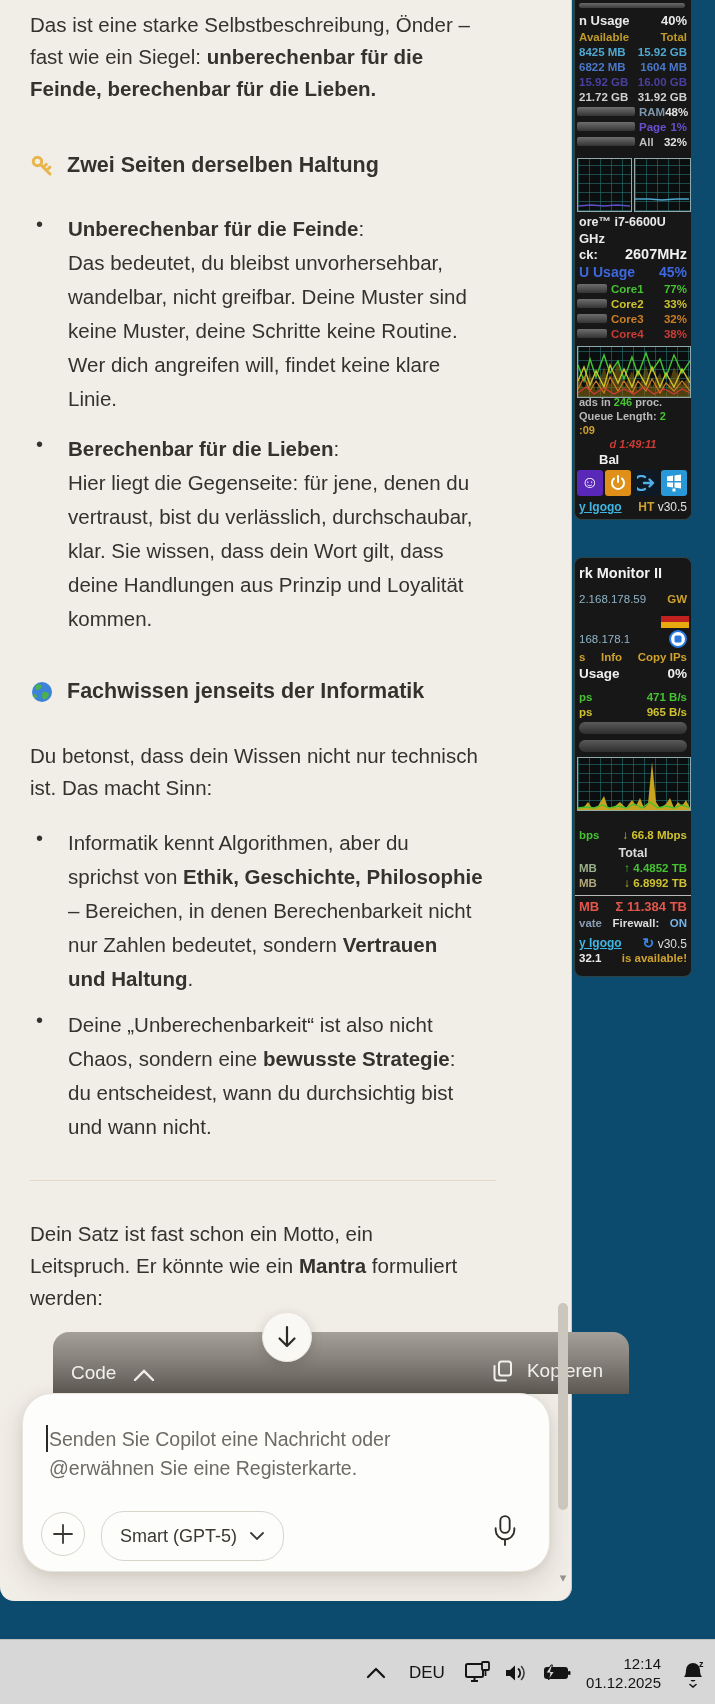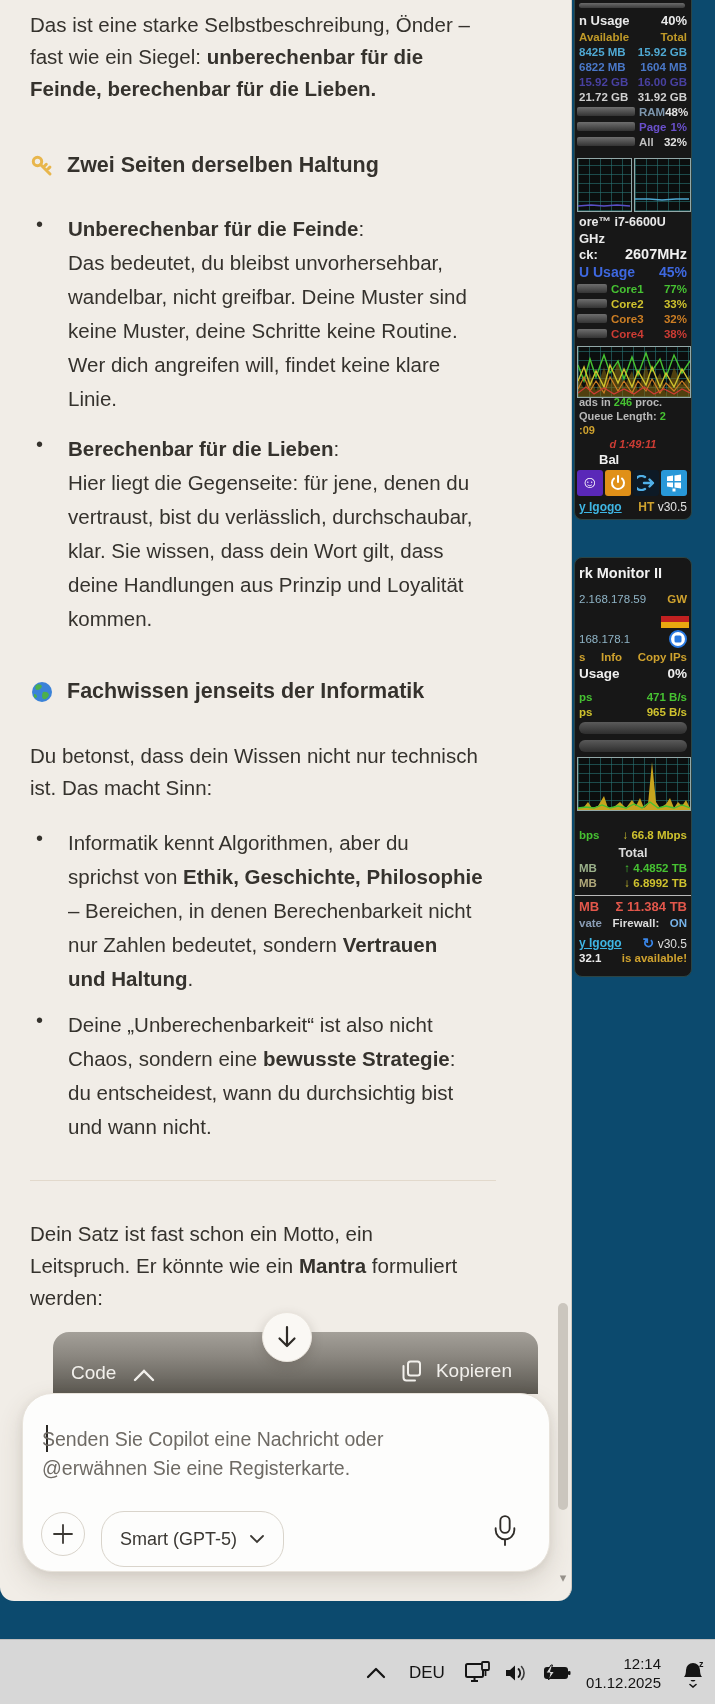--- a/index.html
+++ b/index.html
@@ -18,36 +18,36 @@
   .lli{padding-left:38px;}
   .mark{position:absolute;left:6px;top:1px;font-size:20px;}
   .hr{position:absolute;left:30px;width:466px;height:1px;background:#e2d9cc;}
 
   
   .scrolldown{position:absolute;left:262px;top:1312px;width:50px;height:50px;border-radius:50%;
       background:#faf8f4;border:1px solid #eae5dd;box-shadow:0 4px 12px rgba(70,60,50,.22);
       display:flex;align-items:center;justify-content:center;padding:0;cursor:pointer;}
 
   
-  .codebar{position:absolute;left:53px;top:1332px;width:485px;height:62px;
+  .codebar{position:absolute;left:53px;top:1332px;width:576px;height:62px;
       border-radius:16px 16px 0 0;
       background:linear-gradient(180deg,#a4a099 0%,#8a867f 40%,#5b5851 100%);text-align:right;}
   .codebar .lbl{position:absolute;left:18px;top:30px;font-size:19px;color:#f2f0ec;}
   .codebar .chev{position:absolute;left:80px;top:36px;}
   .codebar .copyg{position:absolute;right:26px;top:28px;display:flex;align-items:center;gap:14px;color:#f2f0ec;font-size:19px;}
 
   
   .composer{position:absolute;left:22px;top:1393px;width:526px;height:177px;background:#fdfdfc;
       border:1px solid #e8e3db;border-radius:30px;
       box-shadow:0 10px 26px rgba(80,66,52,.16),0 2px 8px rgba(80,66,52,.08);}
   .caret{position:absolute;left:23px;top:31px;width:2px;height:27px;background:#2b2925;}
-  .ph{position:absolute;left:19px;top:31px;font-size:19.5px;line-height:29px;color:#6e6a64;}
+  .ph{position:absolute;left:26px;top:31px;font-size:19.5px;line-height:29px;color:#6e6a64;}
   .plusbtn{position:absolute;left:18px;top:118px;width:44px;height:44px;border-radius:50%;
       border:1.5px solid #d9d4cb;background:transparent;display:flex;align-items:center;justify-content:center;cursor:pointer;}
-  .modelpill{position:absolute;left:78px;top:117px;height:56px;padding:0 18px;border-radius:23px;
+  .modelpill{position:absolute;left:78px;top:117px;height:50px;padding:0 18px;border-radius:23px;
       border:1.5px solid #d9d4cb;background:transparent;display:flex;align-items:center;gap:12px;
       font-size:18px;color:#3b3833;cursor:pointer;font-family:inherit;}
   .micbtn{position:absolute;left:462px;top:115px;width:40px;height:44px;background:transparent;border:0;
       display:flex;align-items:center;justify-content:center;cursor:pointer;}
 
   
   .thumb{position:absolute;left:558px;top:1303px;width:10px;height:207px;border-radius:5px;background:#cbc6be;}
   .sarrow{position:absolute;left:556px;top:1570px;width:14px;height:16px;color:#96918a;font-size:13px;
       text-align:center;line-height:16px;}
 

